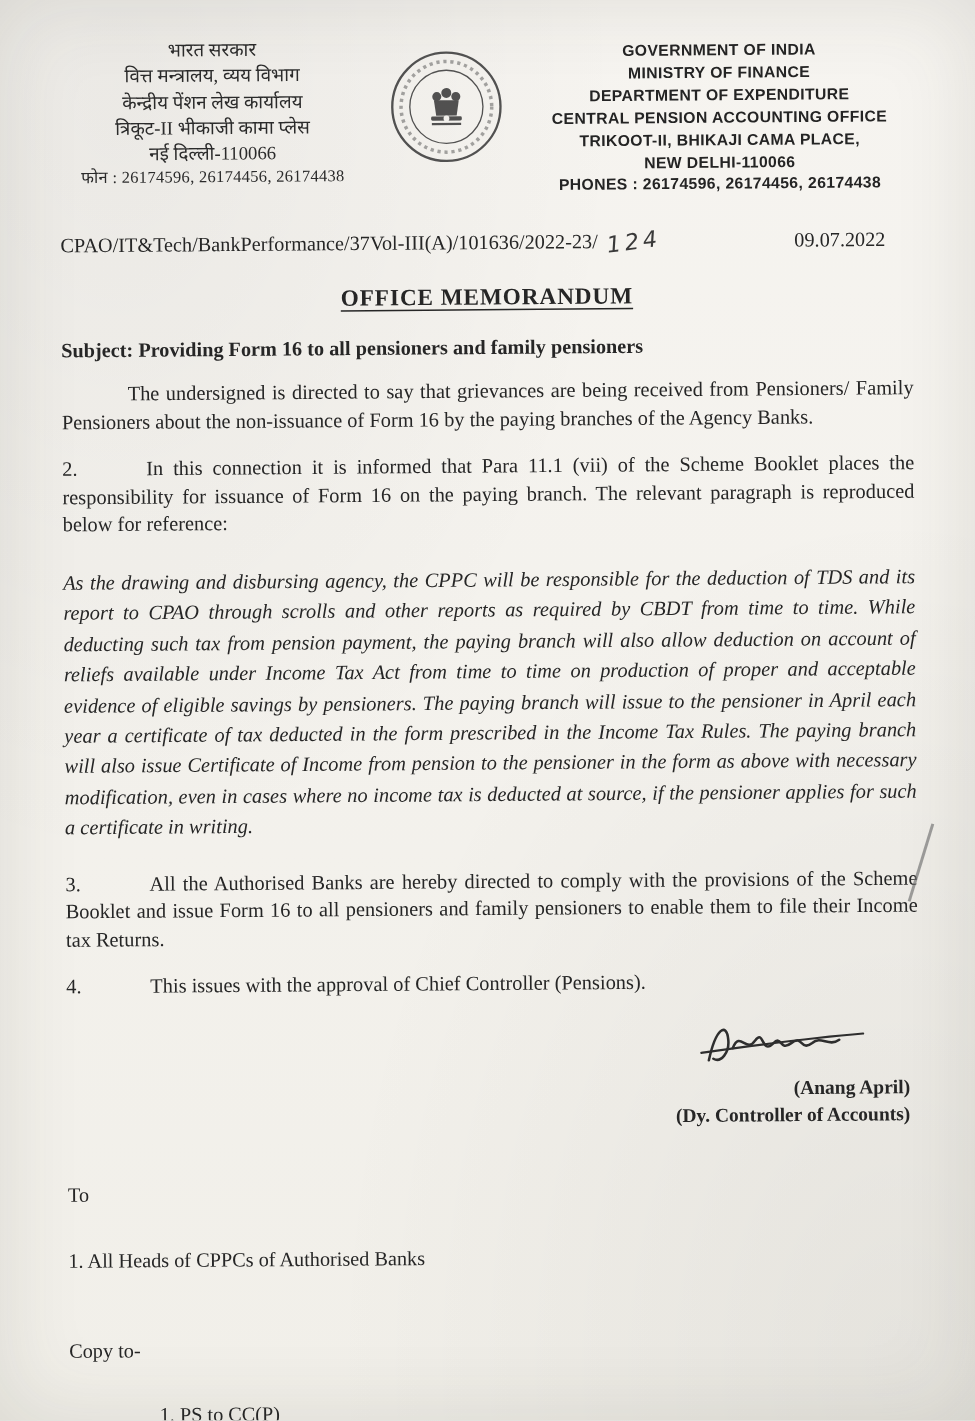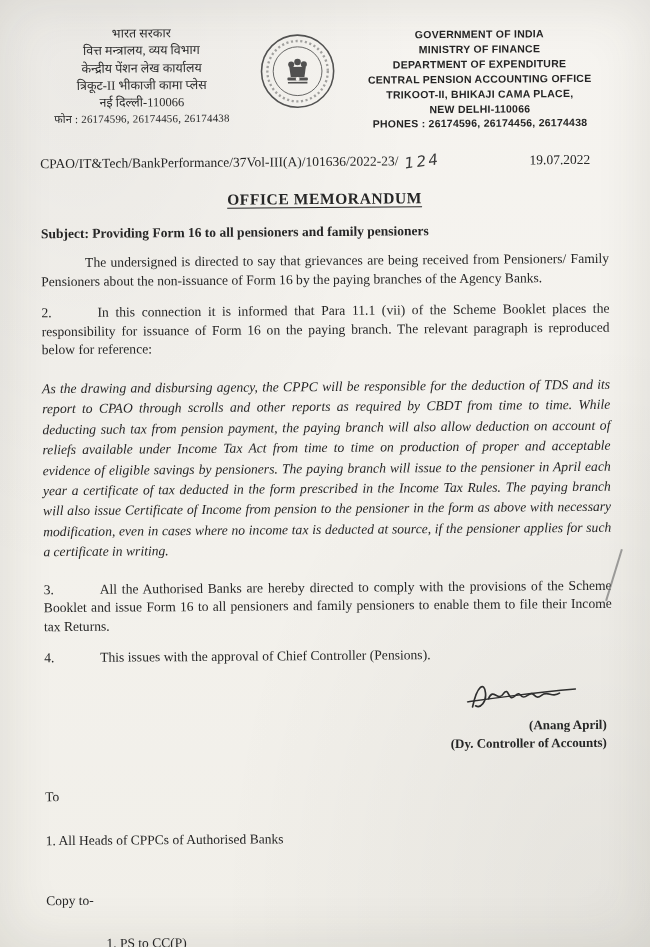--- a/index.html
+++ b/index.html
@@ -132,21 +132,21 @@
         <div>TRIKOOT-II, BHIKAJI CAMA PLACE,</div>
         <div>NEW DELHI-110066</div>
         <div>PHONES : 26174596, 26174456, 26174438</div>
       </div>
     </div>
 
     <div class="refrow">
       <div>
         <span>CPAO/IT&amp;Tech/BankPerformance/37Vol-III(A)/101636/2022-23/</span><span class="hand">124</span>
       </div>
-      <div class="date">19.07.2022</div>
+      <div class="date">09.07.2022</div>
     </div>
 
     <div class="title">OFFICE MEMORANDUM</div>
     <div class="subject">Subject: Providing Form 16 to all pensioners and family pensioners</div>
 
     <p class="para indent">The undersigned is directed to say that grievances are being received from Pensioners/ Family Pensioners about the non-issuance of Form 16 by the paying branches of the Agency Banks.</p>
 
     <p class="para"><span class="pnum">2.</span><span>In this connection it is informed that Para 11.1 (vii) of the Scheme Booklet places the responsibility for issuance of Form 16 on the paying branch. The relevant paragraph is reproduced below for reference:</span></p>
 
     <p class="quote">As the drawing and disbursing agency, the CPPC will be responsible for the deduction of TDS and its report to CPAO through scrolls and other reports as required by CBDT from time to time. While deducting such tax from pension payment, the paying branch will also allow deduction on account of reliefs available under Income Tax Act from time to time on production of proper and acceptable evidence of eligible savings by pensioners. The paying branch will issue to the pensioner in April each year a certificate of tax deducted in the form prescribed in the Income Tax Rules. The paying branch will also issue Certificate of Income from pension to the pensioner in the form as above with necessary modification, even in cases where no income tax is deducted at source, if the pensioner applies for such a certificate in writing.</p>

